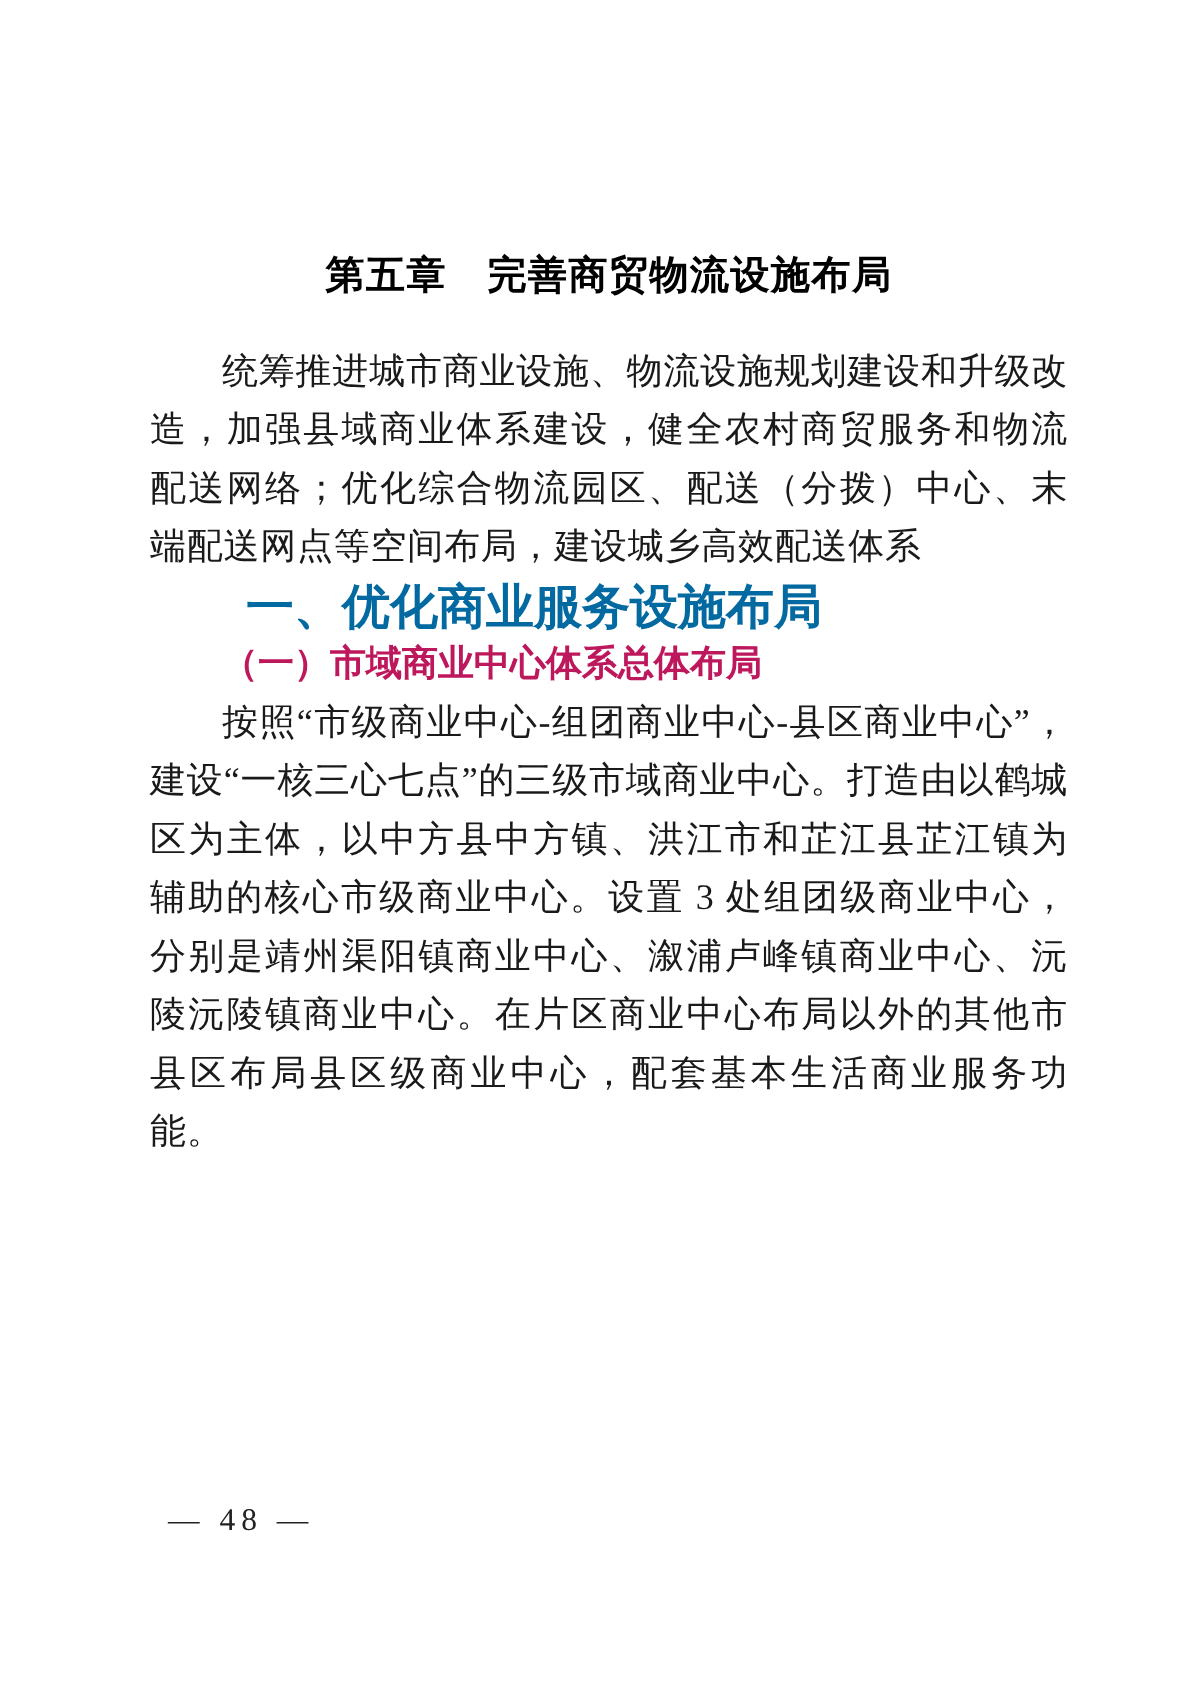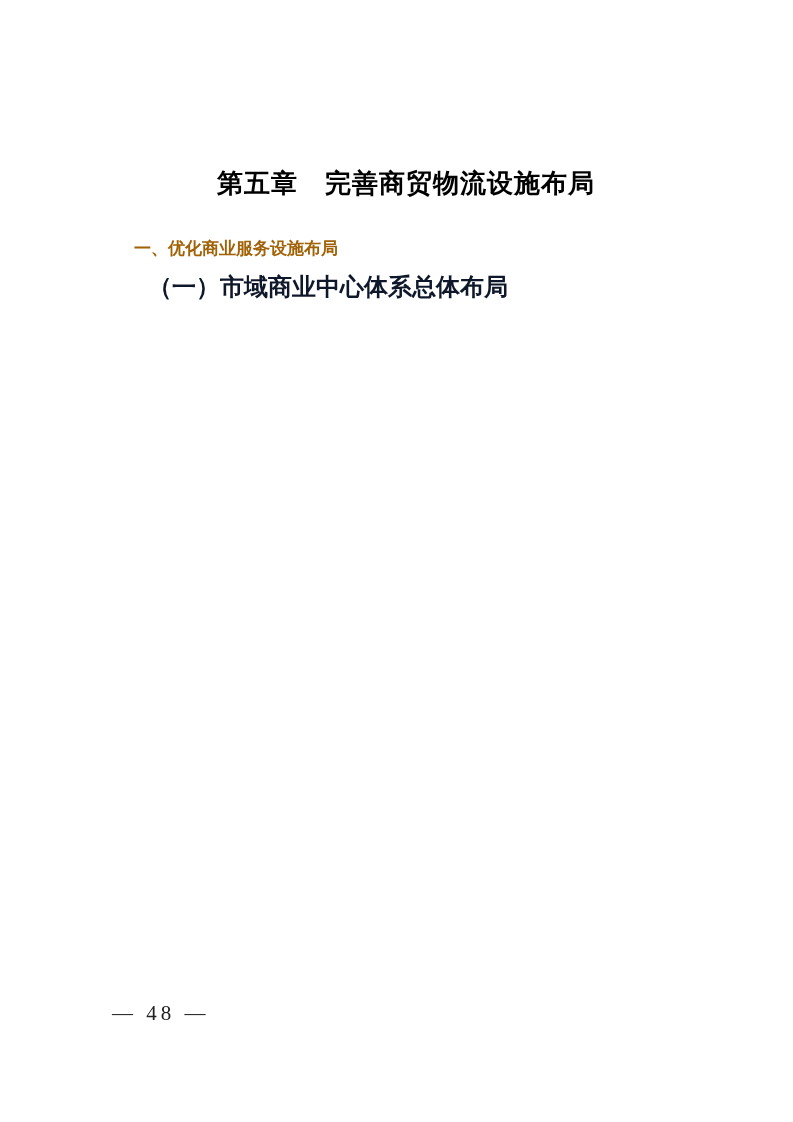--- a/index.html
+++ b/index.html
@@ -40,56 +40,58 @@
     margin: 0;
     text-align: justify;
     text-justify: inter-character;
     text-indent: 2em;
     letter-spacing: 0.5px;
     font-weight: 300;
     color: #1a1a1a;
   }
   .section-heading {
     font-family: "Liberation Sans", "DejaVu Sans", sans-serif;
-    font-size: 17px;
+    font-size: 32px;
     font-weight: bold;
     line-height: 39px;
     margin: 0;
     text-indent: 2em;
-    color: #a16207;
+    color: #0369a1;
   }
   .subsection-heading {
     font-family: "Liberation Serif", "DejaVu Serif", serif;
     font-size: 24px;
     font-weight: bold;
     line-height: 39px;
     margin: 0;
     text-indent: 2em;
-    color: #0f172a;
+    color: #be185d;
   }
   .page-number {
     position: absolute;
     left: 112px;
     top: 996px;
     font-size: 21px;
     line-height: 28px;
     letter-spacing: 4px;
     color: #222222;
     font-family: "Liberation Serif", "DejaVu Serif", serif;
   }
 </style>
 </head>
 <body>
 
 <div class="page">
   <div class="content">
     <h1 class="chapter-title">第五章　完善商贸物流设施布局</h1>
 
+    <p class="body-para">统筹推进城市商业设施、物流设施规划建设和升级改造，加强县域商业体系建设，健全农村商贸服务和物流配送网络；优化综合物流园区、配送（分拨）中心、末端配送网点等空间布局，建设城乡高效配送体系</p>
 
     <h2 class="section-heading">一、优化商业服务设施布局</h2>
 
 
     <h3 class="subsection-heading">（一）市域商业中心体系总体布局</h3>
 
+    <p class="body-para">按照“市级商业中心-组团商业中心-县区商业中心”，建设“一核三心七点”的三级市域商业中心。打造由以鹤城区为主体，以中方县中方镇、洪江市和芷江县芷江镇为辅助的核心市级商业中心。设置 3 处组团级商业中心，分别是靖州渠阳镇商业中心、溆浦卢峰镇商业中心、沅陵沅陵镇商业中心。在片区商业中心布局以外的其他市县区布局县区级商业中心，配套基本生活商业服务功能。</p>
   </div>
 
   <div class="page-number">— 48 —</div>
 </div>
 
 </body></html>

